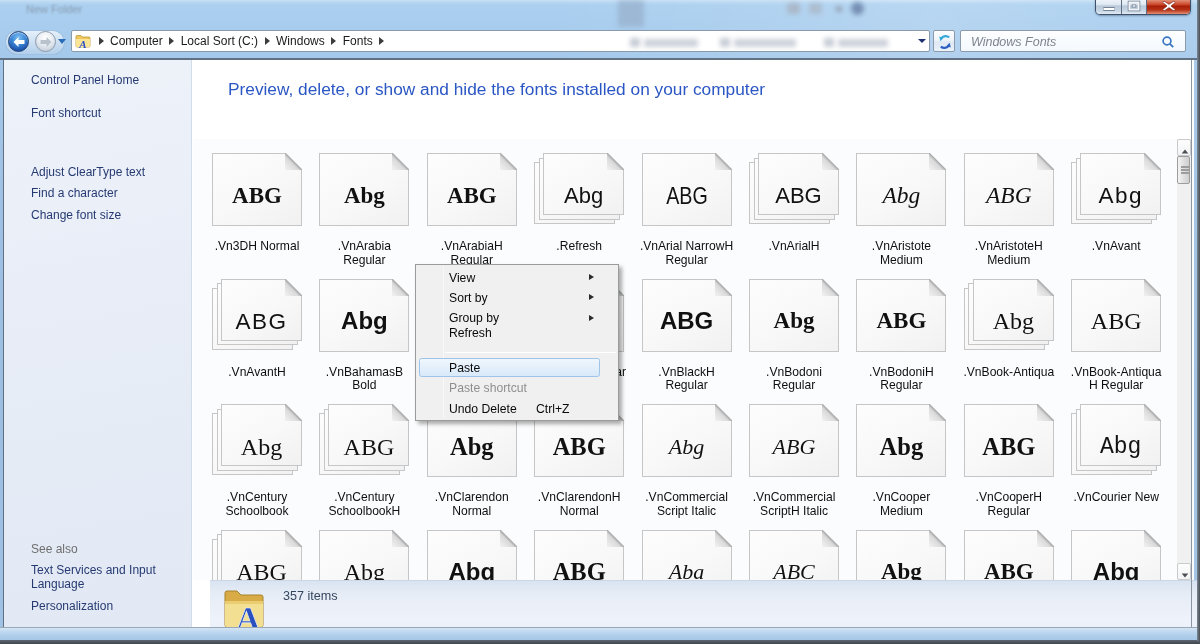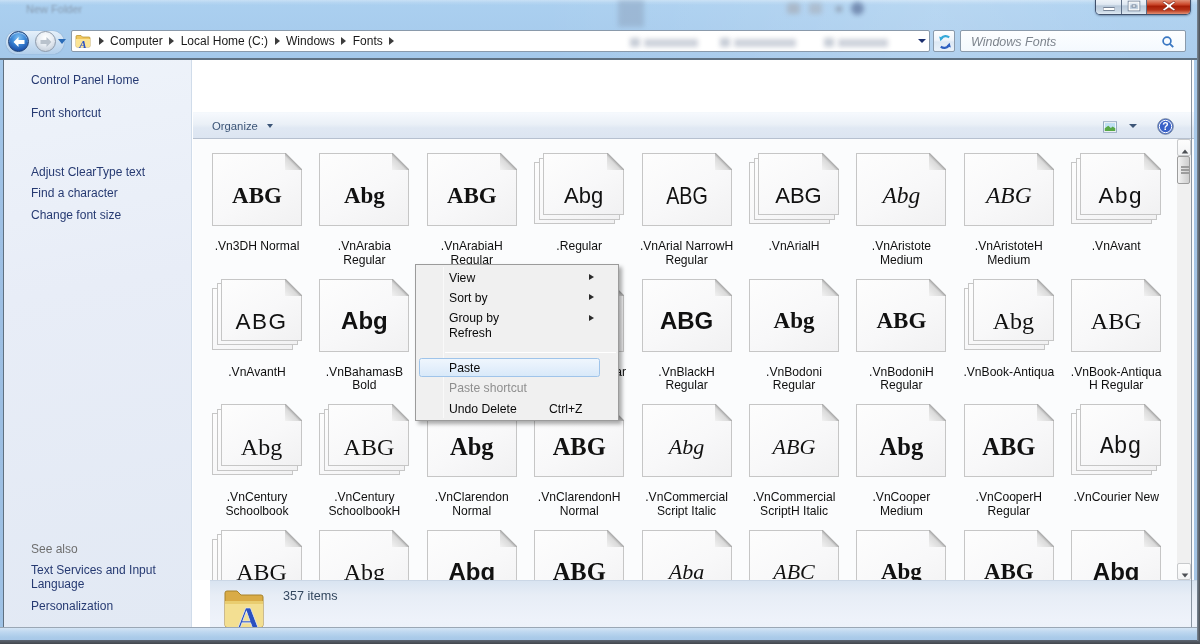--- a/index.html
+++ b/index.html
@@ -133,21 +133,21 @@
   border:1px solid #9b9b9b; box-shadow:3px 3px 4px rgba(0,0,0,.33); font-size:12.2px; color:#0a0a0a; z-index:50; }
 .cmenu .gutter { position:absolute; left:26.5px; top:2px; bottom:2px; width:1px;
   background:#e3e4e6; border-right:1px solid #f9f9f9; }
 .mi { position:absolute; left:33px; height:20.3px; line-height:20.3px; }
 .mi.dis { color:#8f8f8f; }
 .msep { position:absolute; left:29px; right:2px; height:1px; background:#e0e0e0; border-bottom:1px solid #fff; }
 .marrow { position:absolute; width:0; height:0; border-top:3.8px solid transparent;
   border-bottom:3.8px solid transparent; border-left:5px solid #2b2b2b; left:173px; }
 .hilite { position:absolute; left:3px; top:93px; width:181px; height:19px; border-radius:2.5px;
   border:1px solid #9fc4ea; background:linear-gradient(180deg,#eff6fd,#e2eefb 60%,#d8e9f9); }
-.mkey { position:absolute; left:100px; }
+.mkey { position:absolute; left:87px; }
 </style></head>
 <body>
 
 <div class="glass"></div>
 <div class="glass-sheen"></div>
 
 <div class="ghost" style="left:26px;top:3px;">New Folder</div>
 <div class="smudge" style="left:618px;top:0;width:26px;height:27px;background:#8fa5c0;opacity:.55"></div>
 <div class="smudge" style="left:787px;top:3px;width:13px;height:11px;background:#a8b2c0;opacity:.8;border-radius:2px"></div>
 <div class="smudge" style="left:809px;top:3px;width:13px;height:11px;background:#aab4c2;opacity:.7;border-radius:2px"></div>
@@ -190,21 +190,21 @@
   <div class="addr">
     <div class="crumb">
       <svg width="17" height="15" viewBox="0 0 17 15" style="margin-left:0px">
         <path d="M1 2.5 Q1 1.5 2 1.5 L6 1.5 L7.5 3 L14 3 Q15 3 15 4 L15 12 Q15 13 14 13 L2 13 Q1 13 1 12 Z" fill="#f0c75e" stroke="#b08d28" stroke-width="0.7"></path>
         <path d="M1 5 L15 5 L15 12 Q15 13 14 13 L2 13 Q1 13 1 12 Z" fill="#fbe495"></path>
         <text x="8" y="13.5" font-size="11" font-weight="bold" font-style="italic" fill="#2a52c8" font-family="Liberation Serif,serif" text-anchor="middle">A</text>
       </svg>
       <span class="sep"></span>
         <span class="seg">Computer</span>
       <span class="sep"></span>
-        <span class="seg">Local Home (C:)</span>
+        <span class="seg">Local Sort (C:)</span>
       <span class="sep"></span>
         <span class="seg">Windows</span>
       <span class="sep"></span>
         <span class="seg">Fonts</span>
       <span class="sep"></span>
     </div>
     <div class="addr-dd">
         <div style="width:0;height:0;border-left:4px solid transparent;border-right:4px solid transparent;border-top:4.5px solid #1c2f6e"></div>
       </div>
 
@@ -237,34 +237,21 @@
     <a style="position:absolute;left:27px;top:13.5px">Control Panel Home</a>
     <a style="position:absolute;left:27px;top:46.5px">Font shortcut</a>
     <a style="position:absolute;left:27px;top:105px">Adjust ClearType text</a>
     <a style="position:absolute;left:27px;top:126.5px">Find a character</a>
     <a style="position:absolute;left:27px;top:148px">Change font size</a>
     <div class="see-also" style="position:absolute;left:27px;top:482.5px">See also</div>
     <a style="position:absolute;left:27px;top:503px;width:145px">Text Services and Input Language</a>
     <a style="position:absolute;left:27px;top:539.5px">Personalization</a>
   </div>
   <div class="main">
-    <div class="toolbar">
-      <div class="organize">Organize <span class="org-arrow"></span></div>
-      <svg width="14" height="12" viewBox="0 0 16 13" style="position:absolute;left:910px;top:7.5px">
-        <rect x="0.5" y="0.5" width="15" height="12" fill="#fff" stroke="#8aa0b8"></rect>
-        <rect x="2" y="2" width="12" height="9" fill="#bfe0f2"></rect>
-        <path d="M2 8 L6 5 L9 7.5 L11 6 L14 8 L14 11 L2 11 Z" fill="#58a846"></path>
-      </svg>
-      <div style="position:absolute;left:936px;top:11px;width:0;height:0;border-left:4px solid transparent;border-right:4px solid transparent;border-top:4px solid #3c5577"></div>
-      <svg width="17" height="17" viewBox="0 0 17 17" style="position:absolute;left:964px;top:4.5px">
-        <circle cx="8.5" cy="8.5" r="7.8" fill="#3a62c8" stroke="#7a8aa2" stroke-width="1"></circle>
-        <circle cx="8.5" cy="8.5" r="6.2" fill="none" stroke="#fff" stroke-width="1"></circle>
-        <text x="8.5" y="12" font-size="10.5" font-weight="bold" fill="#fff" text-anchor="middle" font-family="Liberation Sans">?</text>
-      </svg>
-    </div>
+    <div class="hdr">Preview, delete, or show and hide the fonts installed on your computer</div>
     <div class="gridarea">
 <div class="cell" style="left:19.0px;top:14.0px">
           <div class="pg single">
             <div class="fold"></div>
             <div class="gl f-serifb">ABG</div>
           </div>
           <div class="lbl">.Vn3DH Normal</div>
         </div>
 <div class="cell" style="left:126.4px;top:14.0px">
           <div class="pg single">
@@ -280,21 +267,21 @@
           </div>
           <div class="lbl">.VnArabiaH<br>Regular</div>
         </div>
 <div class="cell" style="left:341.2px;top:14.0px">
           <div class="pg bk2"></div>
           <div class="pg bk1"></div>
           <div class="pg fr">
             <div class="fold"></div>
             <div class="gl f-sans">Abg</div>
           </div>
-          <div class="lbl">.Regular</div>
+          <div class="lbl">.Refresh</div>
         </div>
 <div class="cell" style="left:448.6px;top:14.0px">
           <div class="pg single">
             <div class="fold"></div>
             <div class="gl f-cond">ABG</div>
           </div>
           <div class="lbl">.VnArial NarrowH<br>Regular</div>
         </div>
 <div class="cell" style="left:556.0px;top:14.0px">
           <div class="pg bk2"></div>

